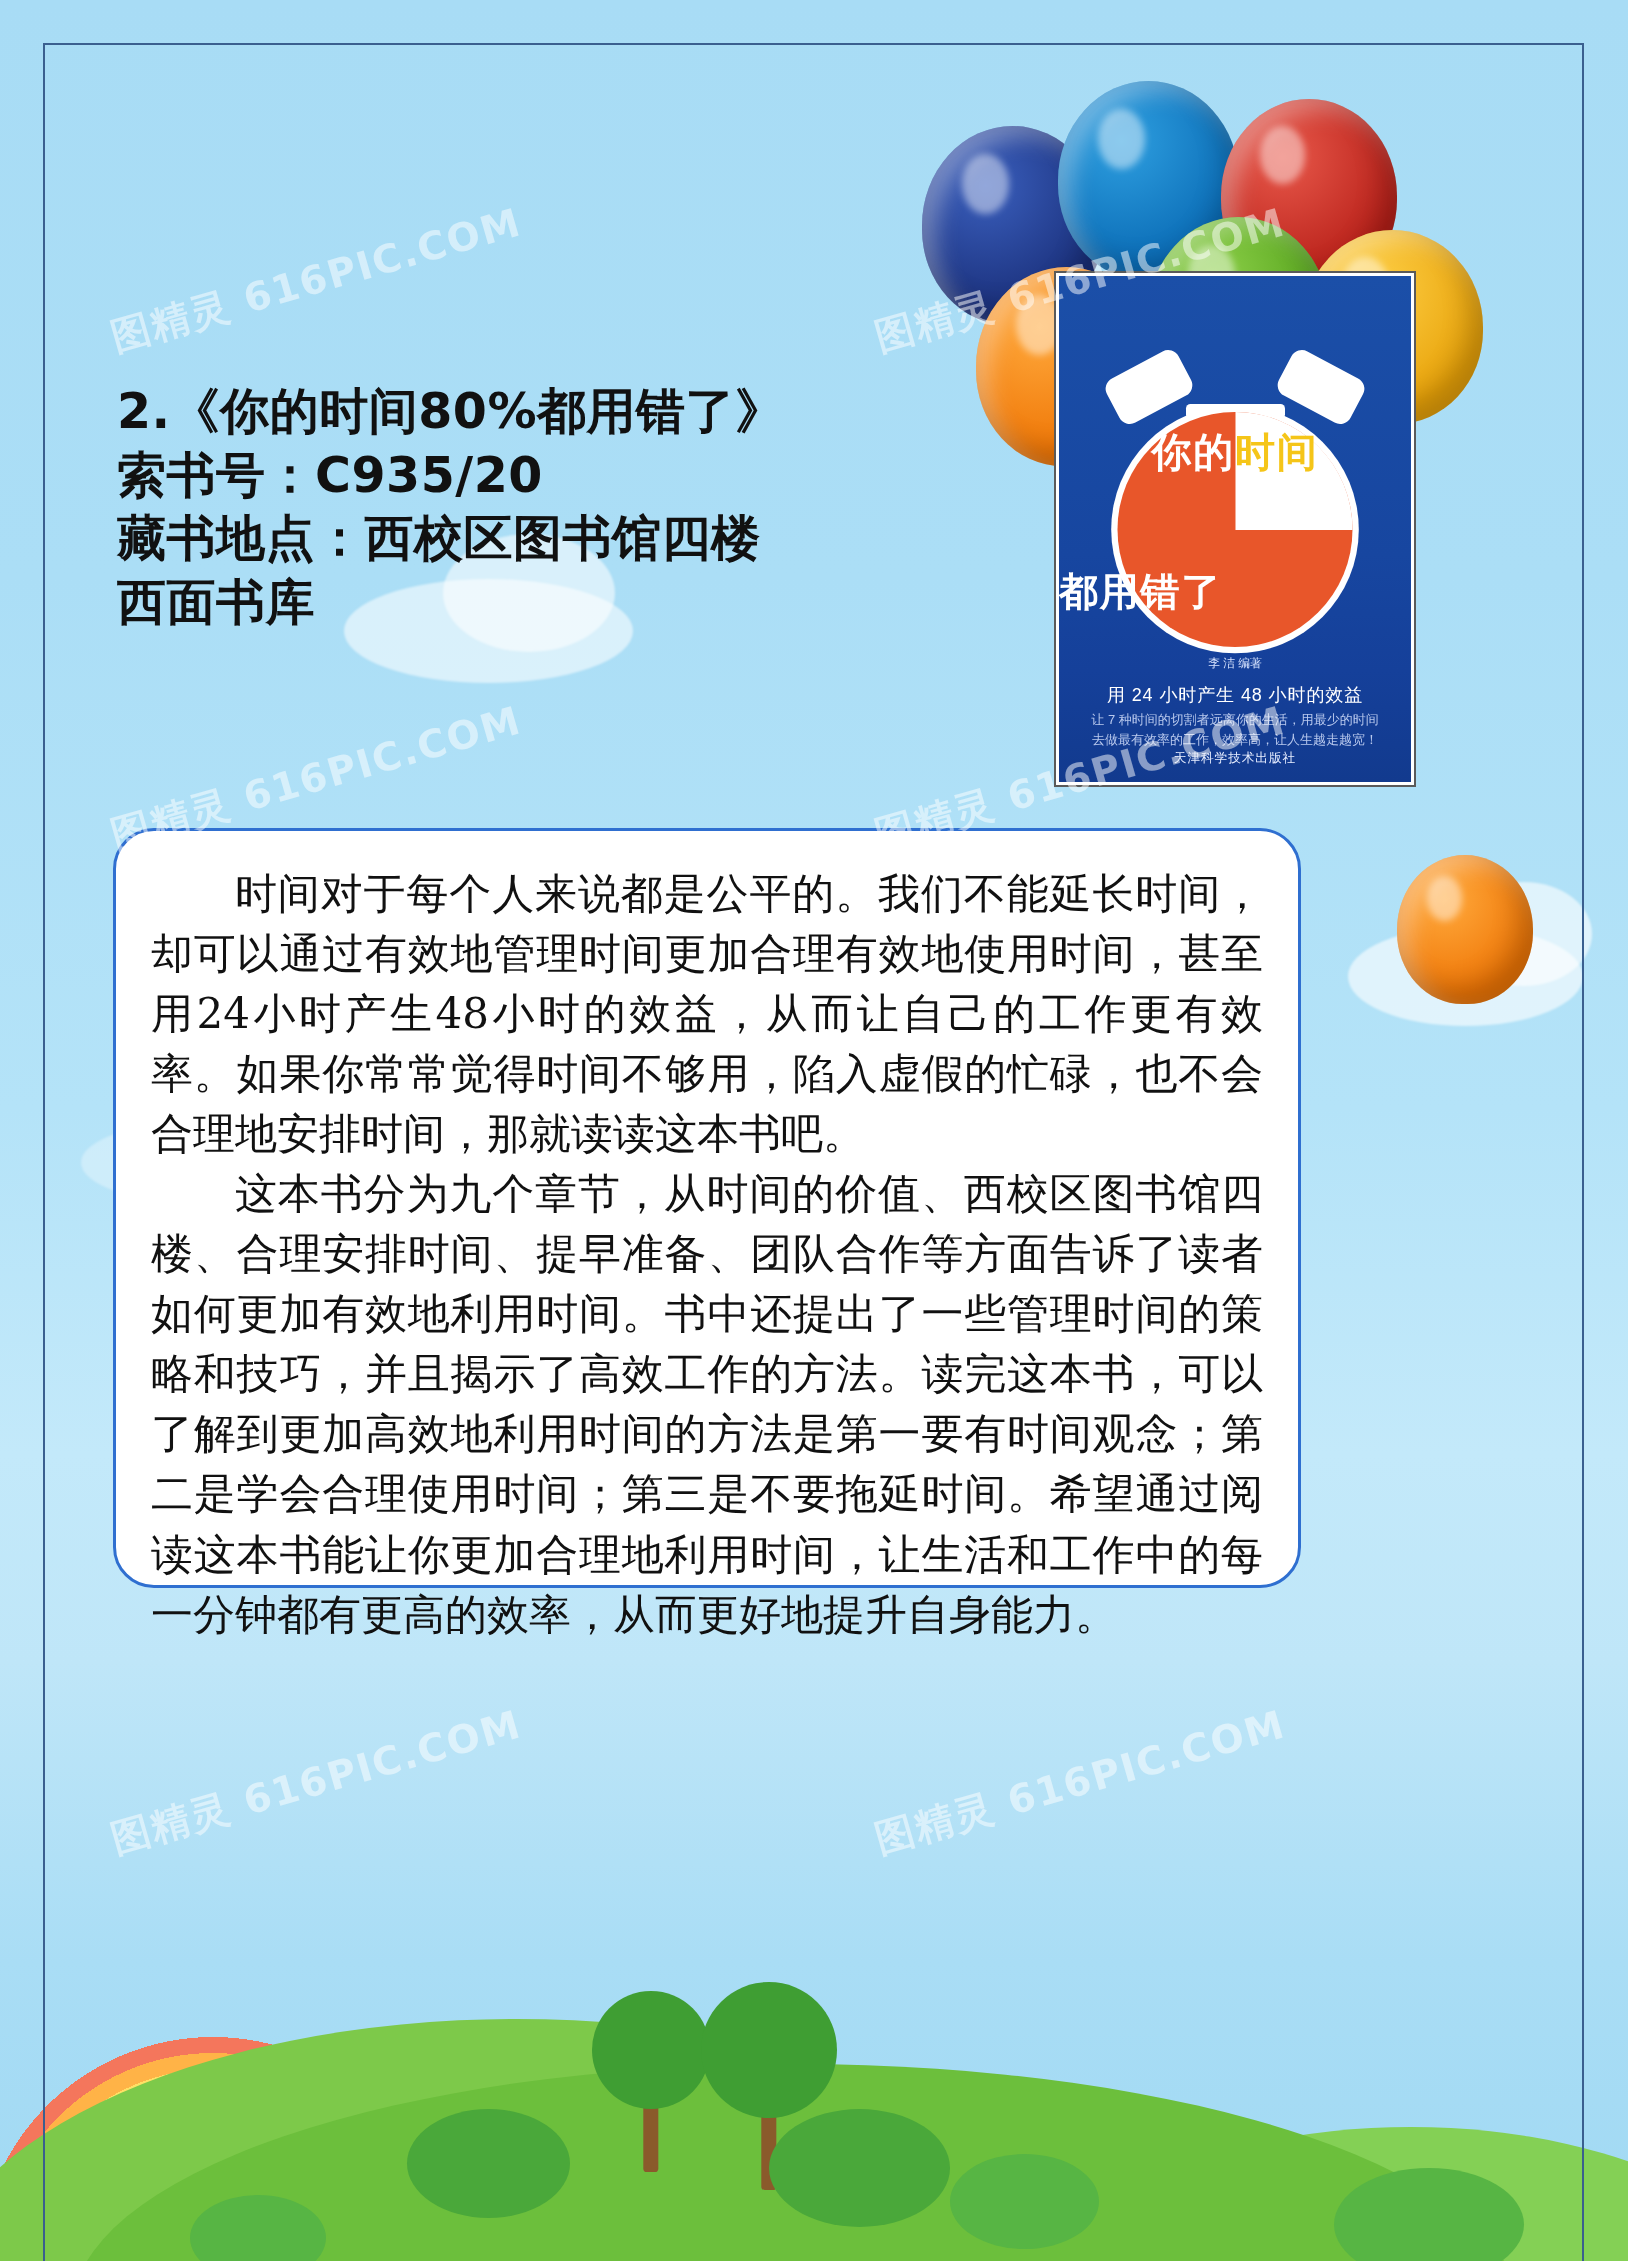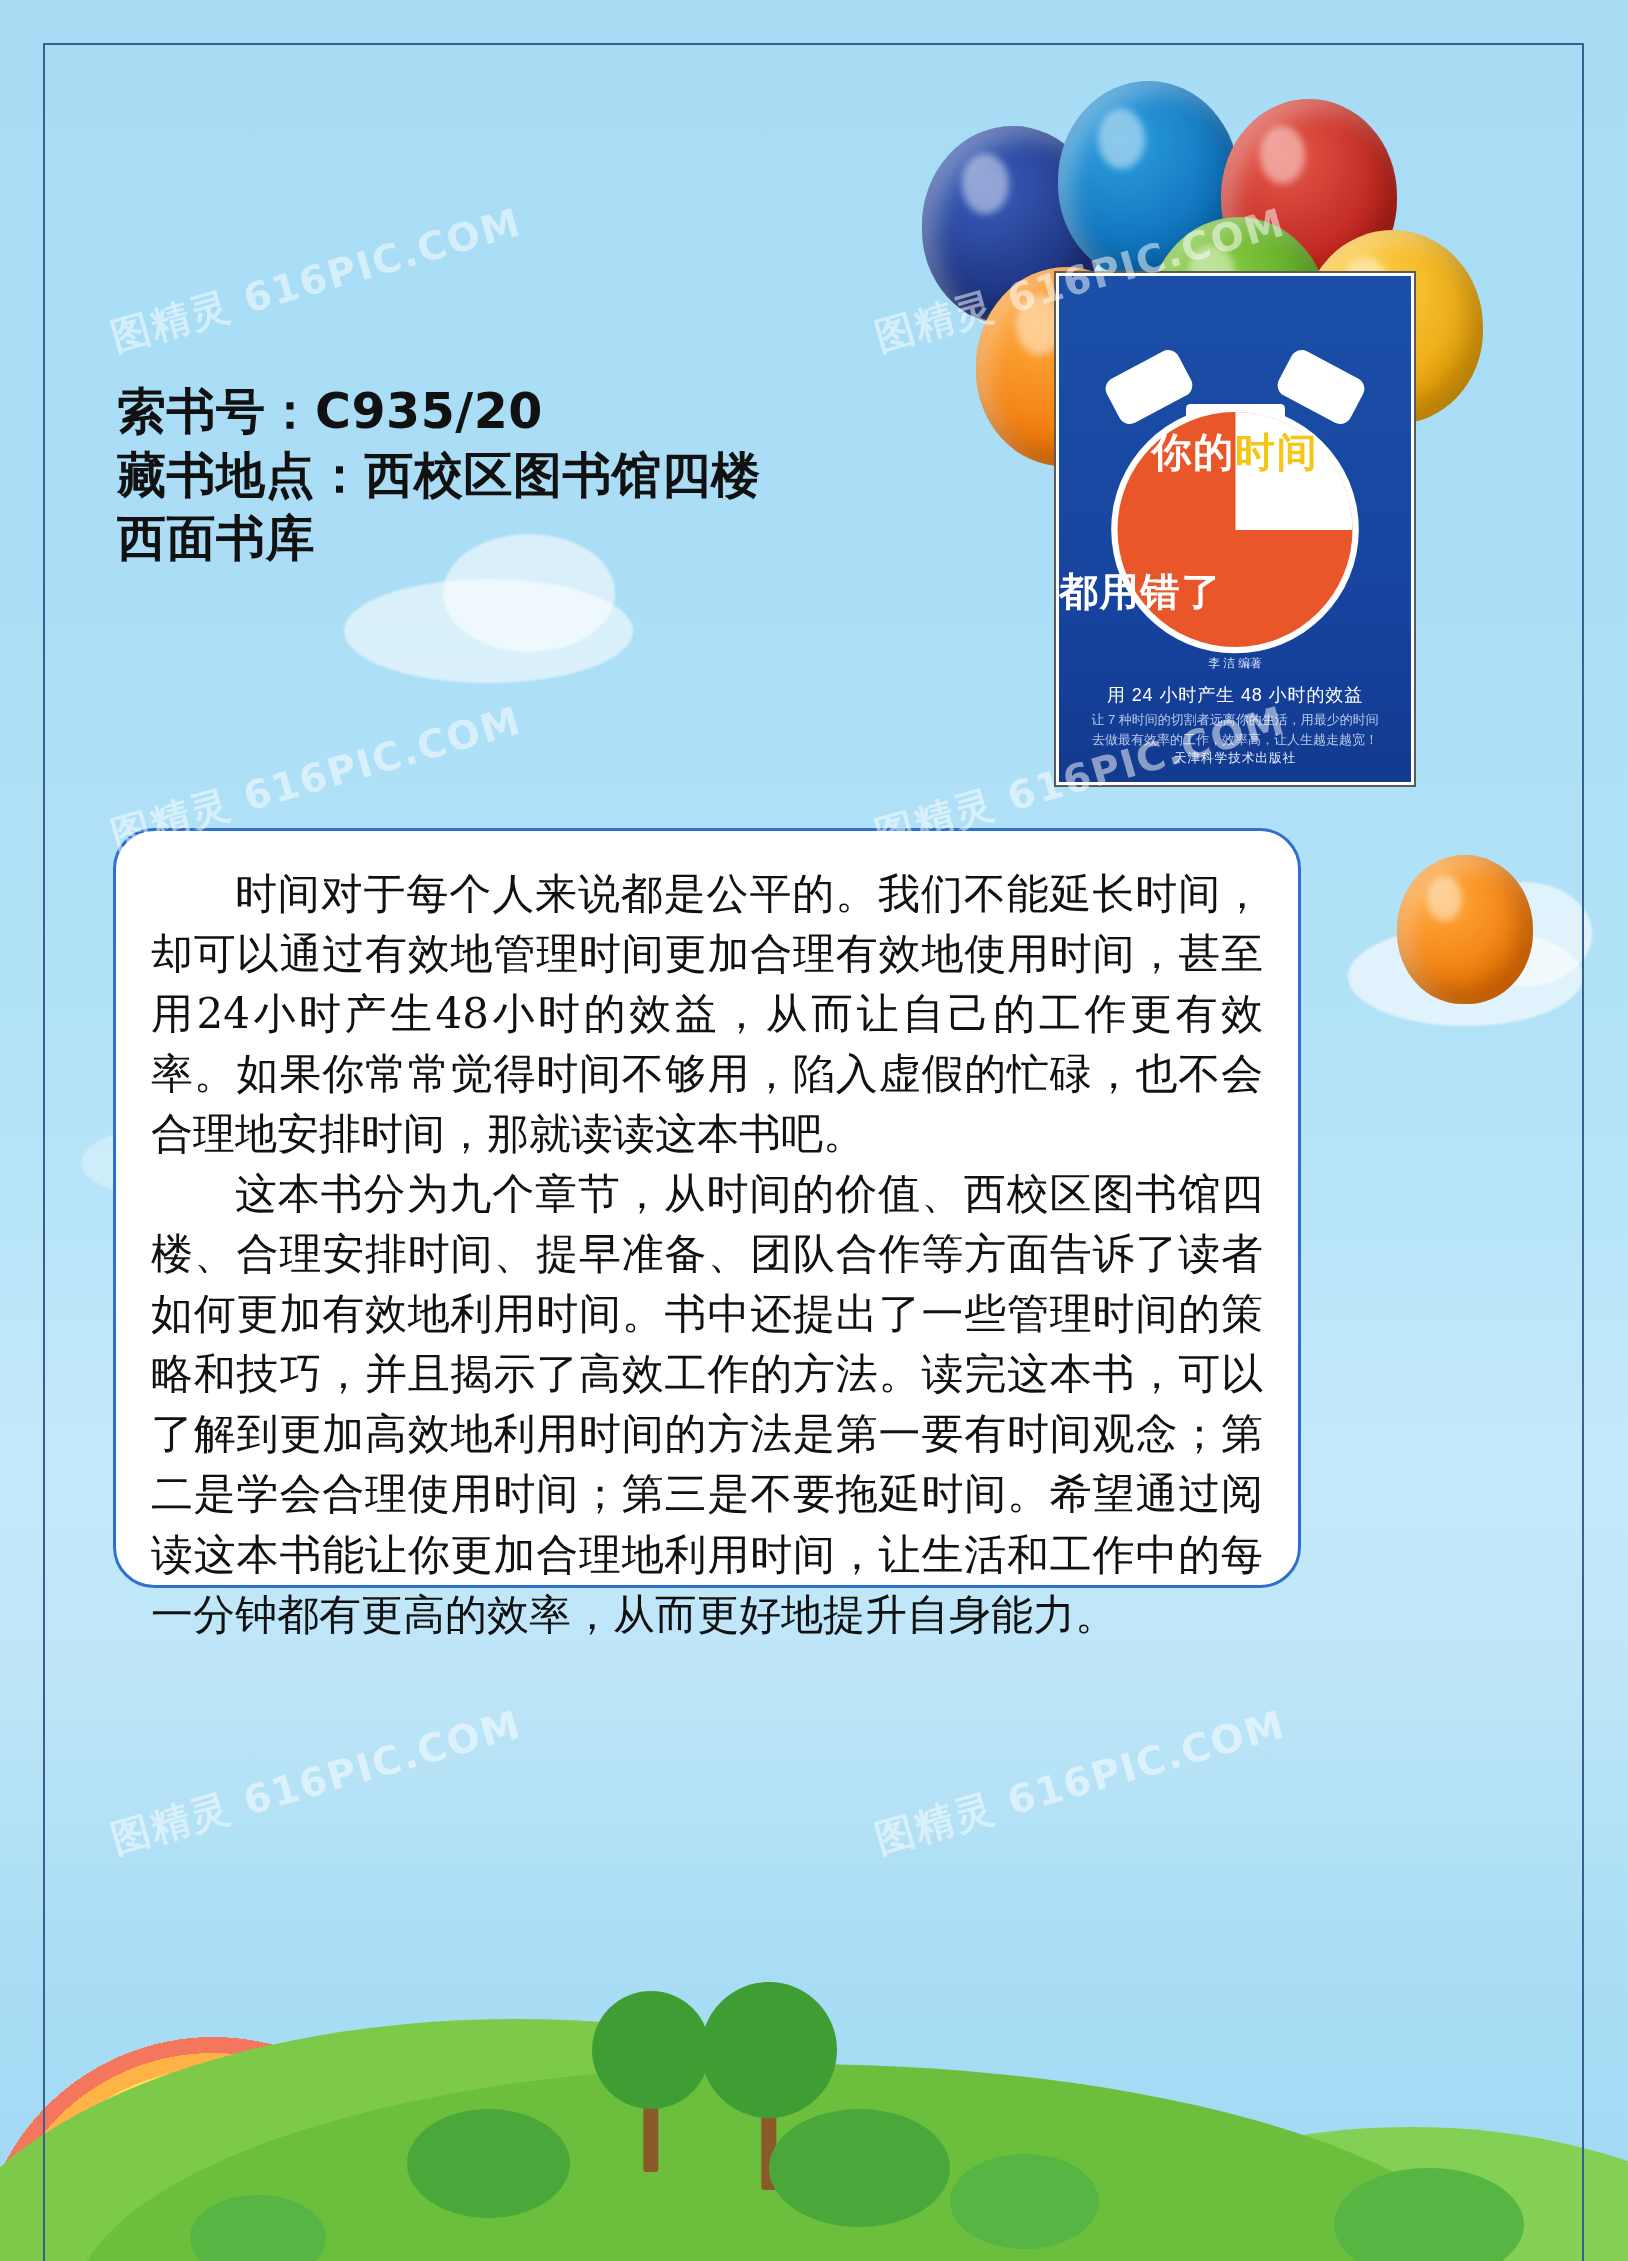--- a/index.html
+++ b/index.html
@@ -376,20 +376,21 @@
     <div class="balloon b-navy"></div>
     <div class="balloon b-blue"></div>
     <div class="balloon b-red"></div>
     <div class="balloon b-green"></div>
     <div class="balloon b-yellow"></div>
     <div class="balloon b-orange"></div>
   </div>
   <div class="balloon b-orange2" style="position:absolute;left:1397px;top:855px;width:136px;height:149px;"></div>
 
   <div class="heading">
+    <div class="line">2.《你的时间80%都用错了》</div>
     <div class="line">索书号：C935/20</div>
     <div class="line">藏书地点：西校区图书馆四楼</div>
     <div class="line">西面书库</div>
   </div>
 
   <div class="book-cover">
     <div class="book-inner">
       <div class="clock-bells">
         <div class="bell left"></div>
         <div class="bell right"></div>

